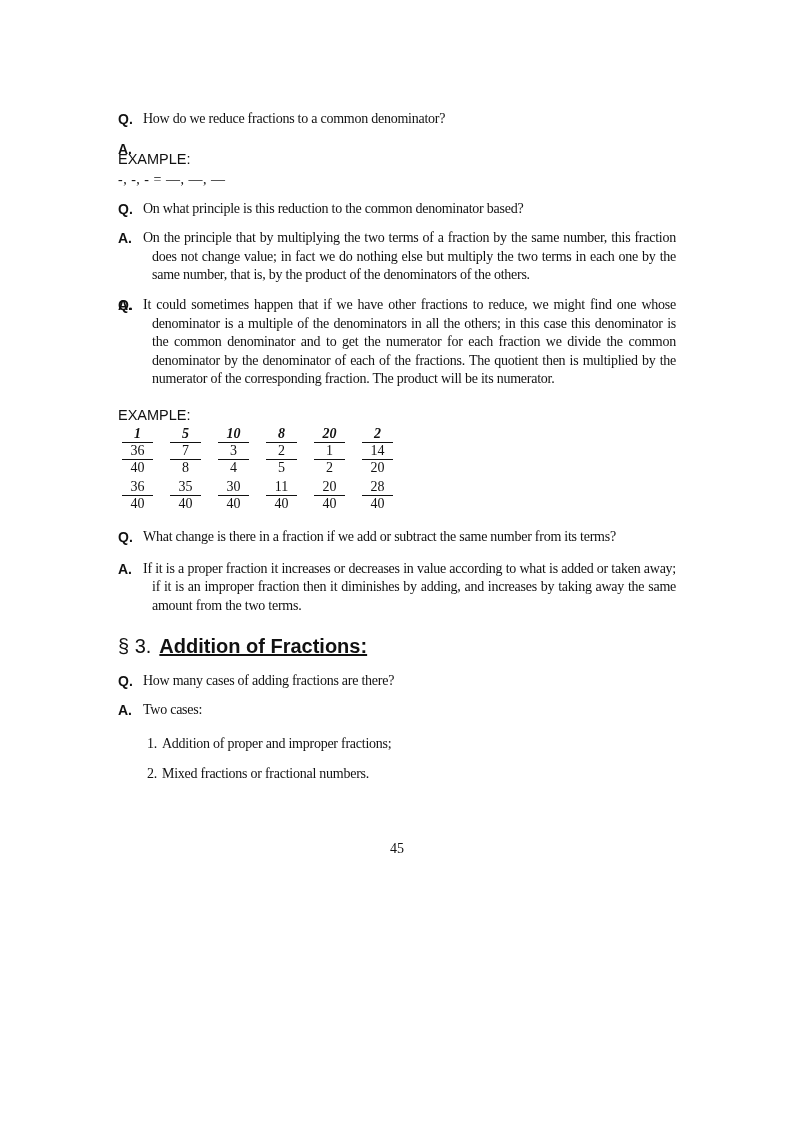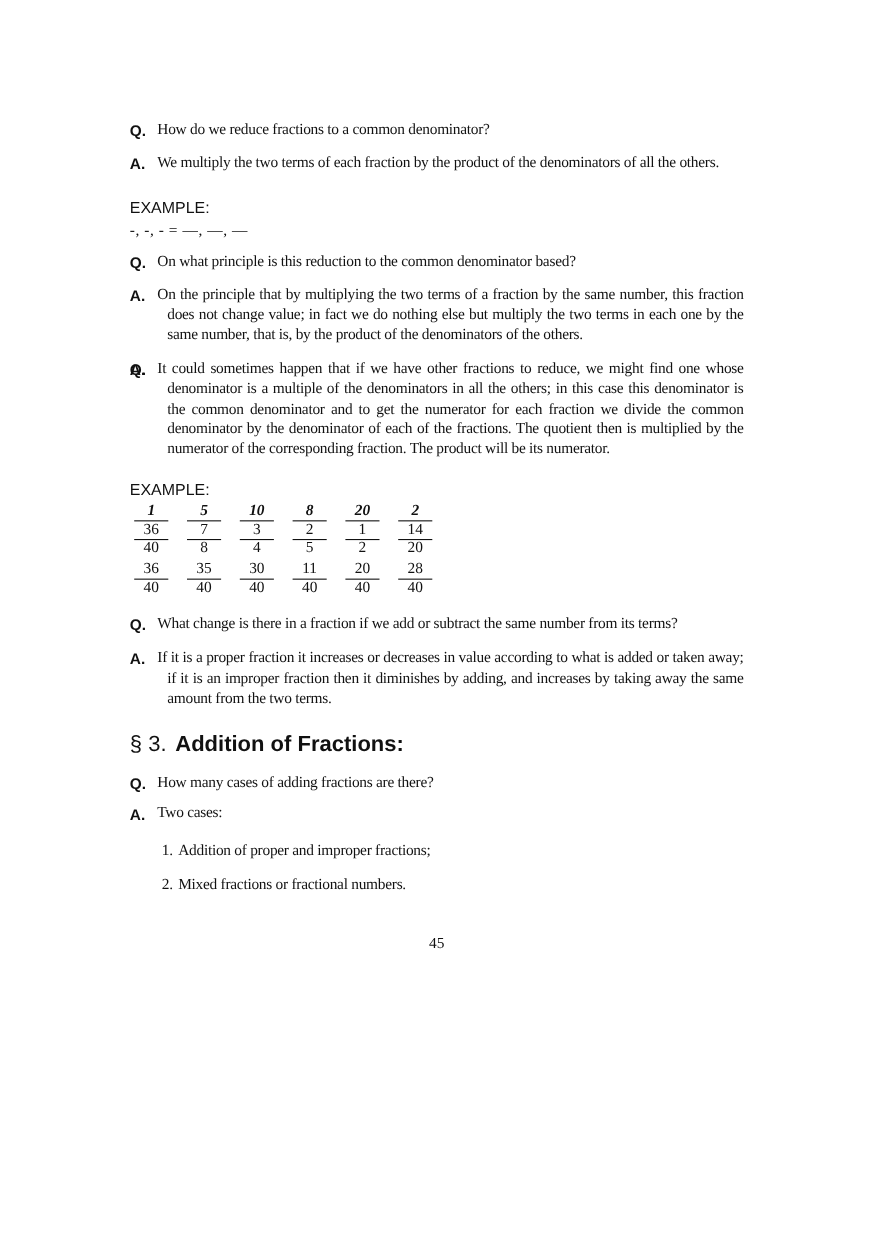--- a/index.html
+++ b/index.html
@@ -49,38 +49,37 @@
   .rule-top { border-top:1px solid #111; }
   .quot { font-style:italic; font-weight:bold; }
   .fgap { height:3px; }
   h2.section-heading {
     font-family:"Liberation Sans", sans-serif;
     font-size:20px; line-height:24px;
     margin:19px 0 0 0;
     letter-spacing:0;
     font-weight:normal;
   }
-  h2.section-heading .h-title { font-weight:bold; margin-left:8px; }
+  h2.section-heading .h-title { font-weight:bold; margin-left:8px;text-decoration:underline; }
   .olist-item { position:relative; padding-left:44px; }
   .olist-item .marker { position:absolute; left:29px; top:0; }
-  .footer { text-align:center; margin-top:36px; letter-spacing:0; }
+  .footer { text-align:center; margin-top:56px; letter-spacing:0; }
   .mt12 { margin-top:12px; }
 </style>
 </head>
 <body>
 
 <div class="page">
 
   <div class="qa">
     <span class="label">Q.</span>
     <span>How do we reduce fractions to a common denominator?</span>
   </div>
   <div class="qa mt12">
     <span class="label">A.</span>
-    <span>We multiply the two terms of each fraction by the product of the denominators of all the others.</span>
   </div>
 
   <div class="example-heading" style="margin-top:22px;">EXAMPLE:</div>
   <div class="math-line" style="margin-top:3px;">-, -, - = —, —, —</div>
 
   <div class="qa" style="margin-top:10px;">
     <span class="label">Q.</span>
     <span>On what principle is this reduction to the common denominator based?</span>
   </div>
   <div class="qa" style="margin-top:11px;">

